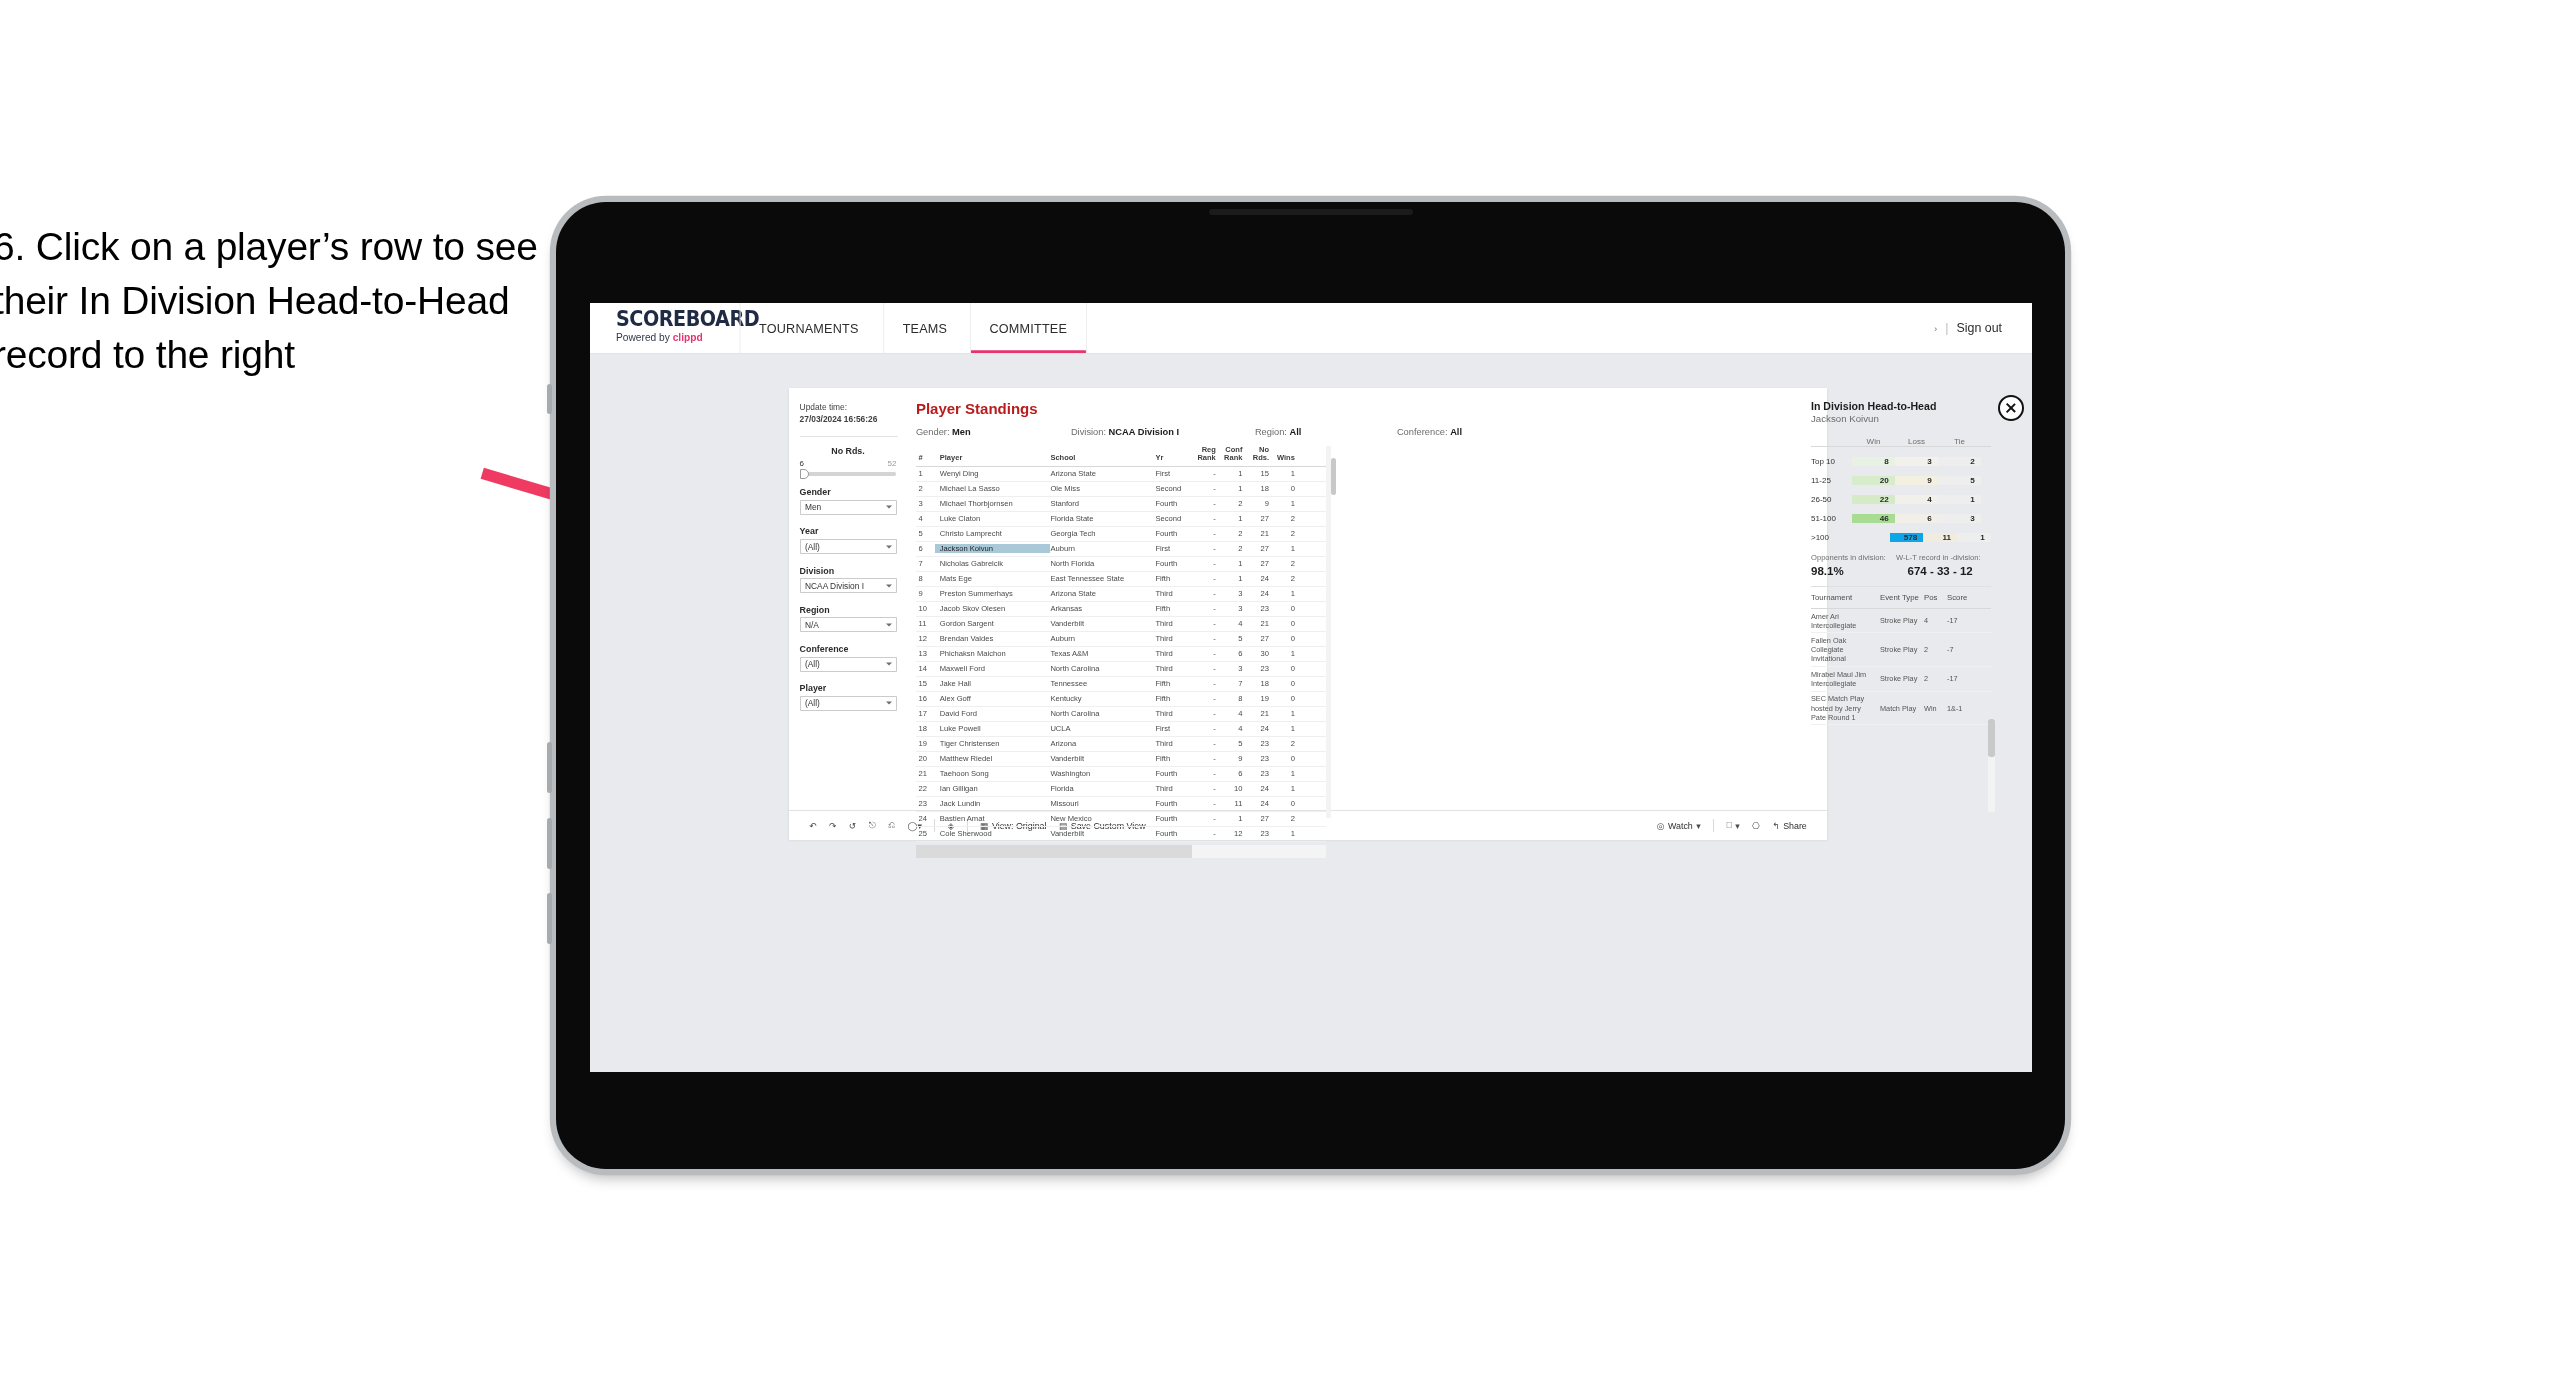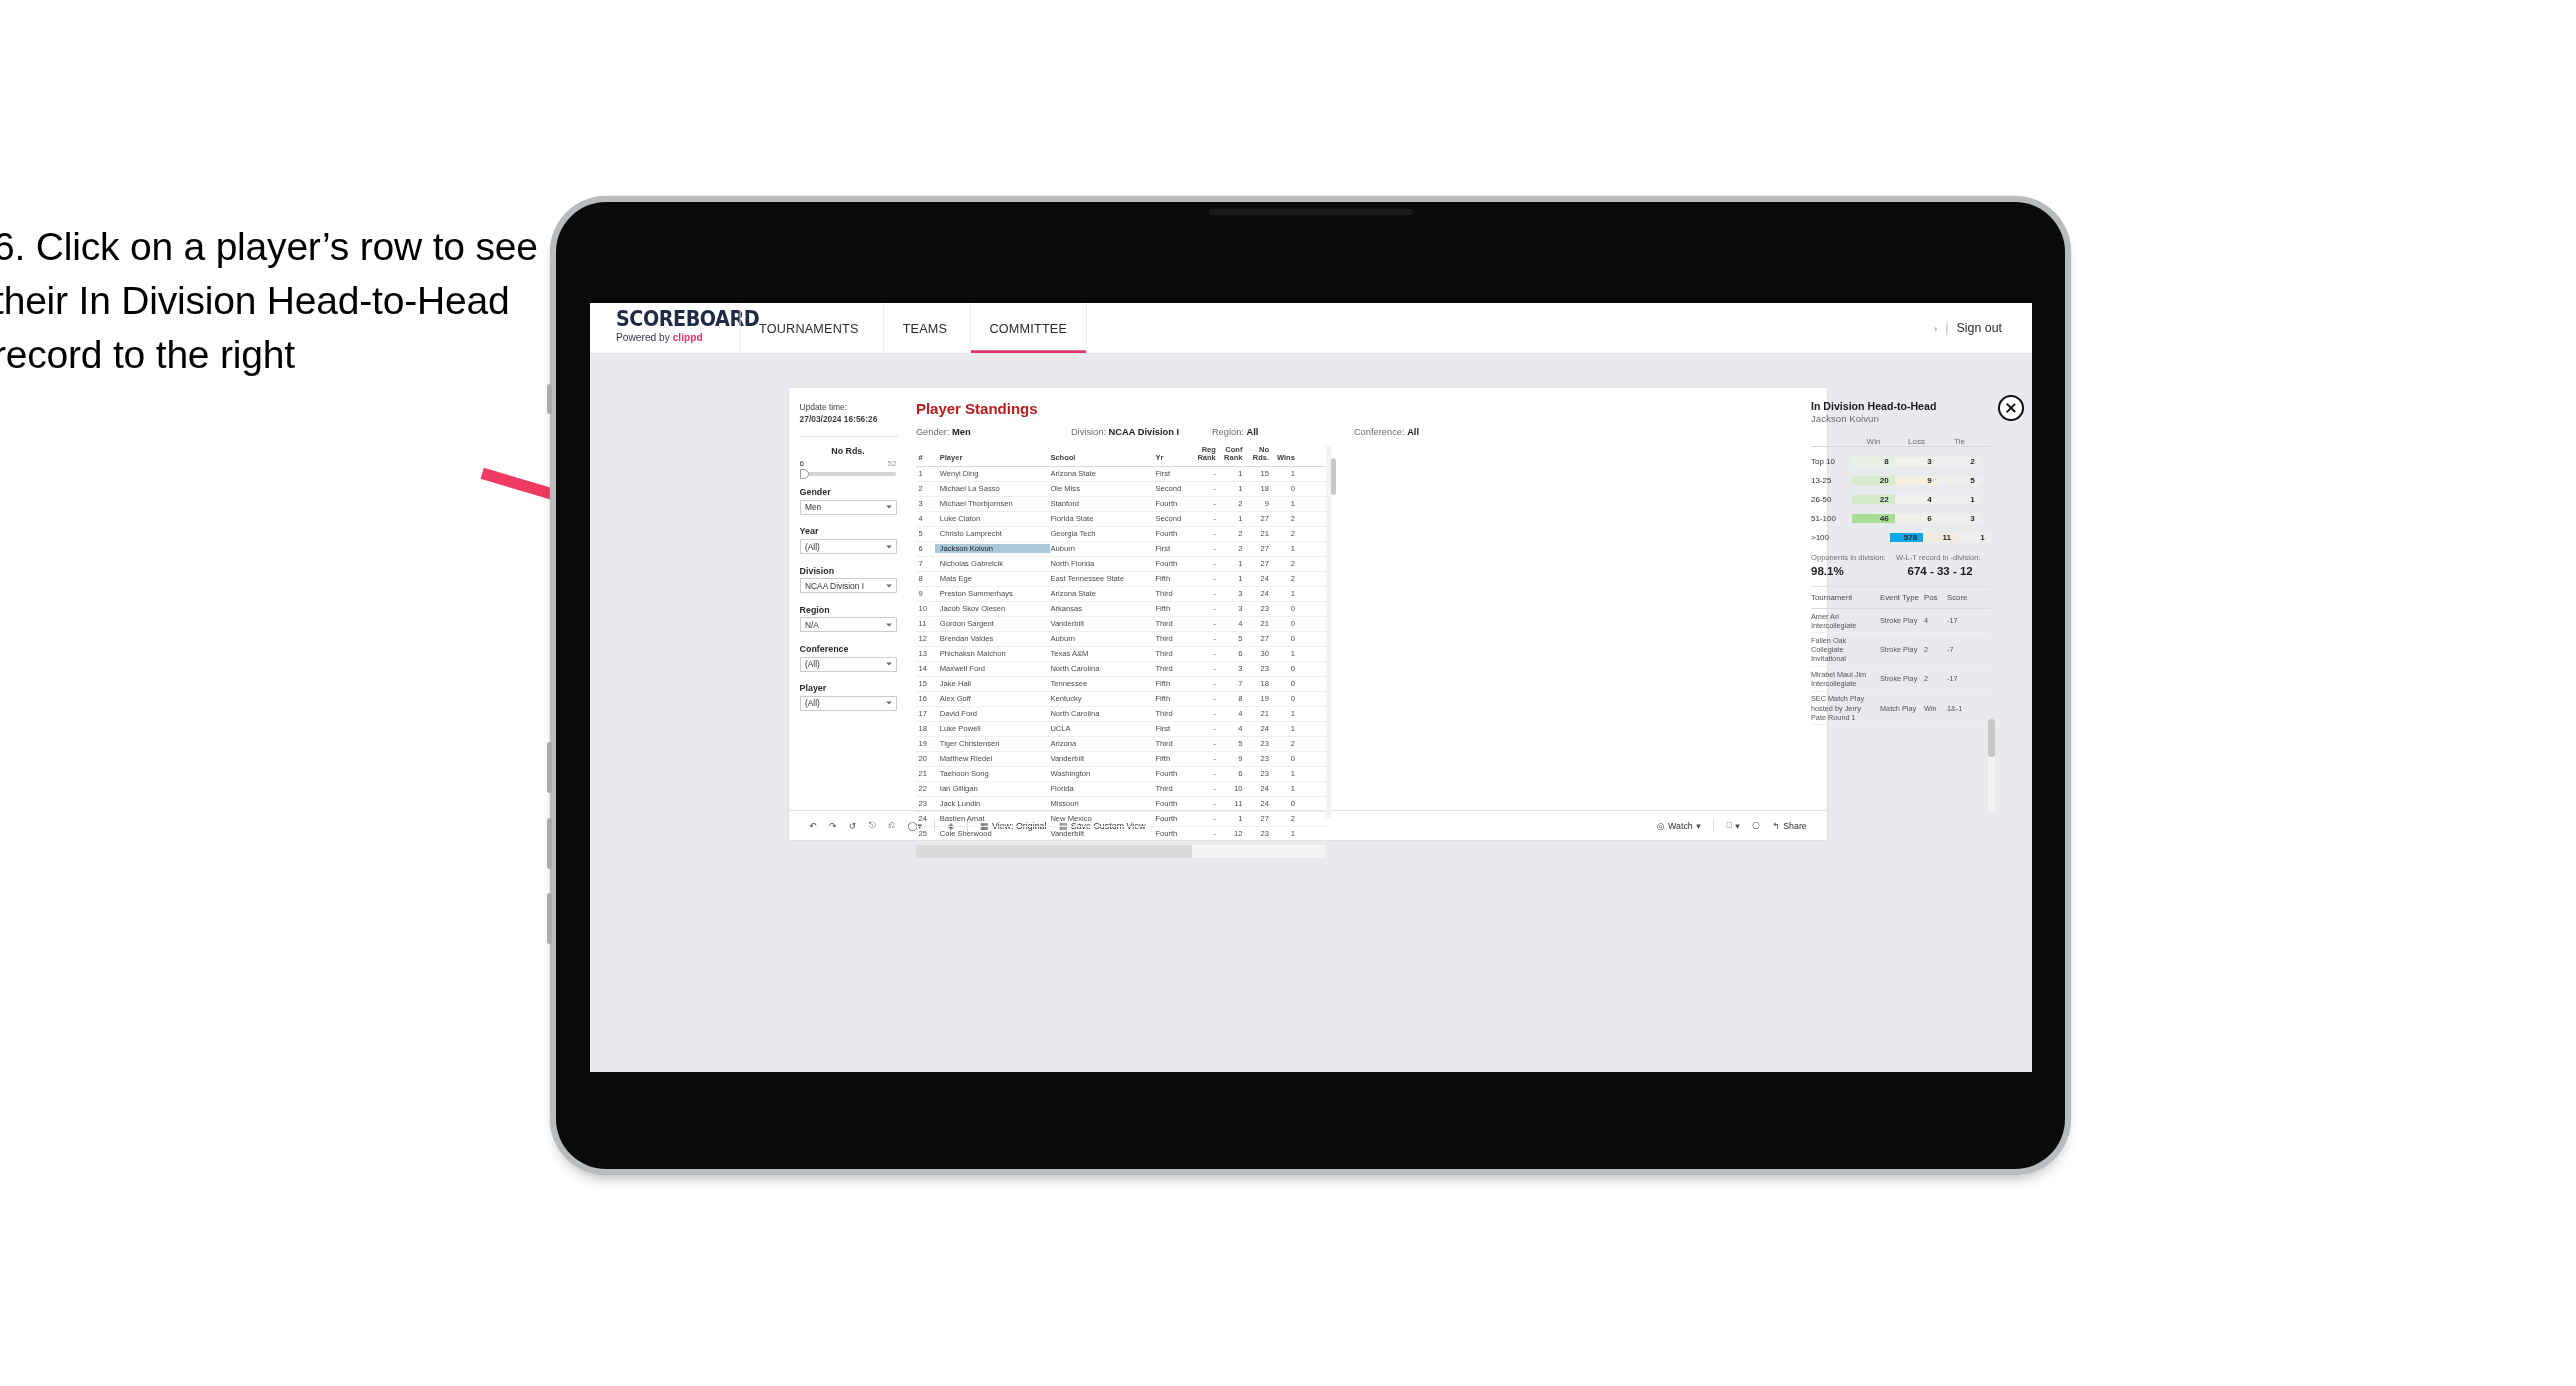--- a/index.html
+++ b/index.html
@@ -149,21 +149,21 @@
     border-right: 3.1px solid transparent; border-top: 3.5px solid #6e6e6e;
   }
 
   
   .standings { flex: 1; min-width: 0; padding: 12.4px 0 0 8.9px; position: relative; }
   .st-title { font-size: 15px; font-weight: 700; color: #b91c1c; }
   .st-meta { display: flex; margin-top: 9.7px; font-size: 9.3px; color: #6b6b6b; }
   .st-meta > div { margin-right: 0; }
   .st-meta b { color: #1c1c1c; font-weight: 700; }
   .st-meta .m1 { width: 155px; }
-  .st-meta .m2 { width: 141px; }
+  .st-meta .m2 { width: 184px; }
   .st-meta .m3 { width: 142px; }
 
   .st-table { margin-top: 8.9px; width: 410px; position: relative; }
   .st-head {
     display: flex; align-items: flex-end; font-size: 7.5px; font-weight: 700;
     color: #3d3d3d; padding-bottom: 3.5px; border-bottom: 0.9px solid #d8d8d8;
     line-height: 1.08;
   }
   .st-row {
     display: flex; align-items: center; font-size: 7.6px; color: #4a4a4a;
@@ -674,21 +674,21 @@
                 <div class="cel">Tie</div>
               </div>
               <div class="mx-body" id="mx-body">
                   <div class="mx-row">
                     <div class="lbl">Top 10</div>
                     <div class="cel" style="background: rgb(232, 242, 227);">8</div>
                     <div class="cel" style="background: rgb(242, 241, 236);">3</div>
                     <div class="cel" style="background: rgb(238, 238, 238);">2</div>
                   </div>
                   <div class="mx-row">
-                    <div class="lbl">13-25</div>
+                    <div class="lbl">11-25</div>
                     <div class="cel" style="background: rgb(214, 236, 202);">20</div>
                     <div class="cel" style="background: rgb(244, 240, 224);">9</div>
                     <div class="cel" style="background: rgb(238, 238, 238);">5</div>
                   </div>
                   <div class="mx-row">
                     <div class="lbl">26-50</div>
                     <div class="cel" style="background: rgb(213, 235, 200);">22</div>
                     <div class="cel" style="background: rgb(241, 240, 234);">4</div>
                     <div class="cel" style="background: rgb(238, 238, 238);">1</div>
                   </div>

